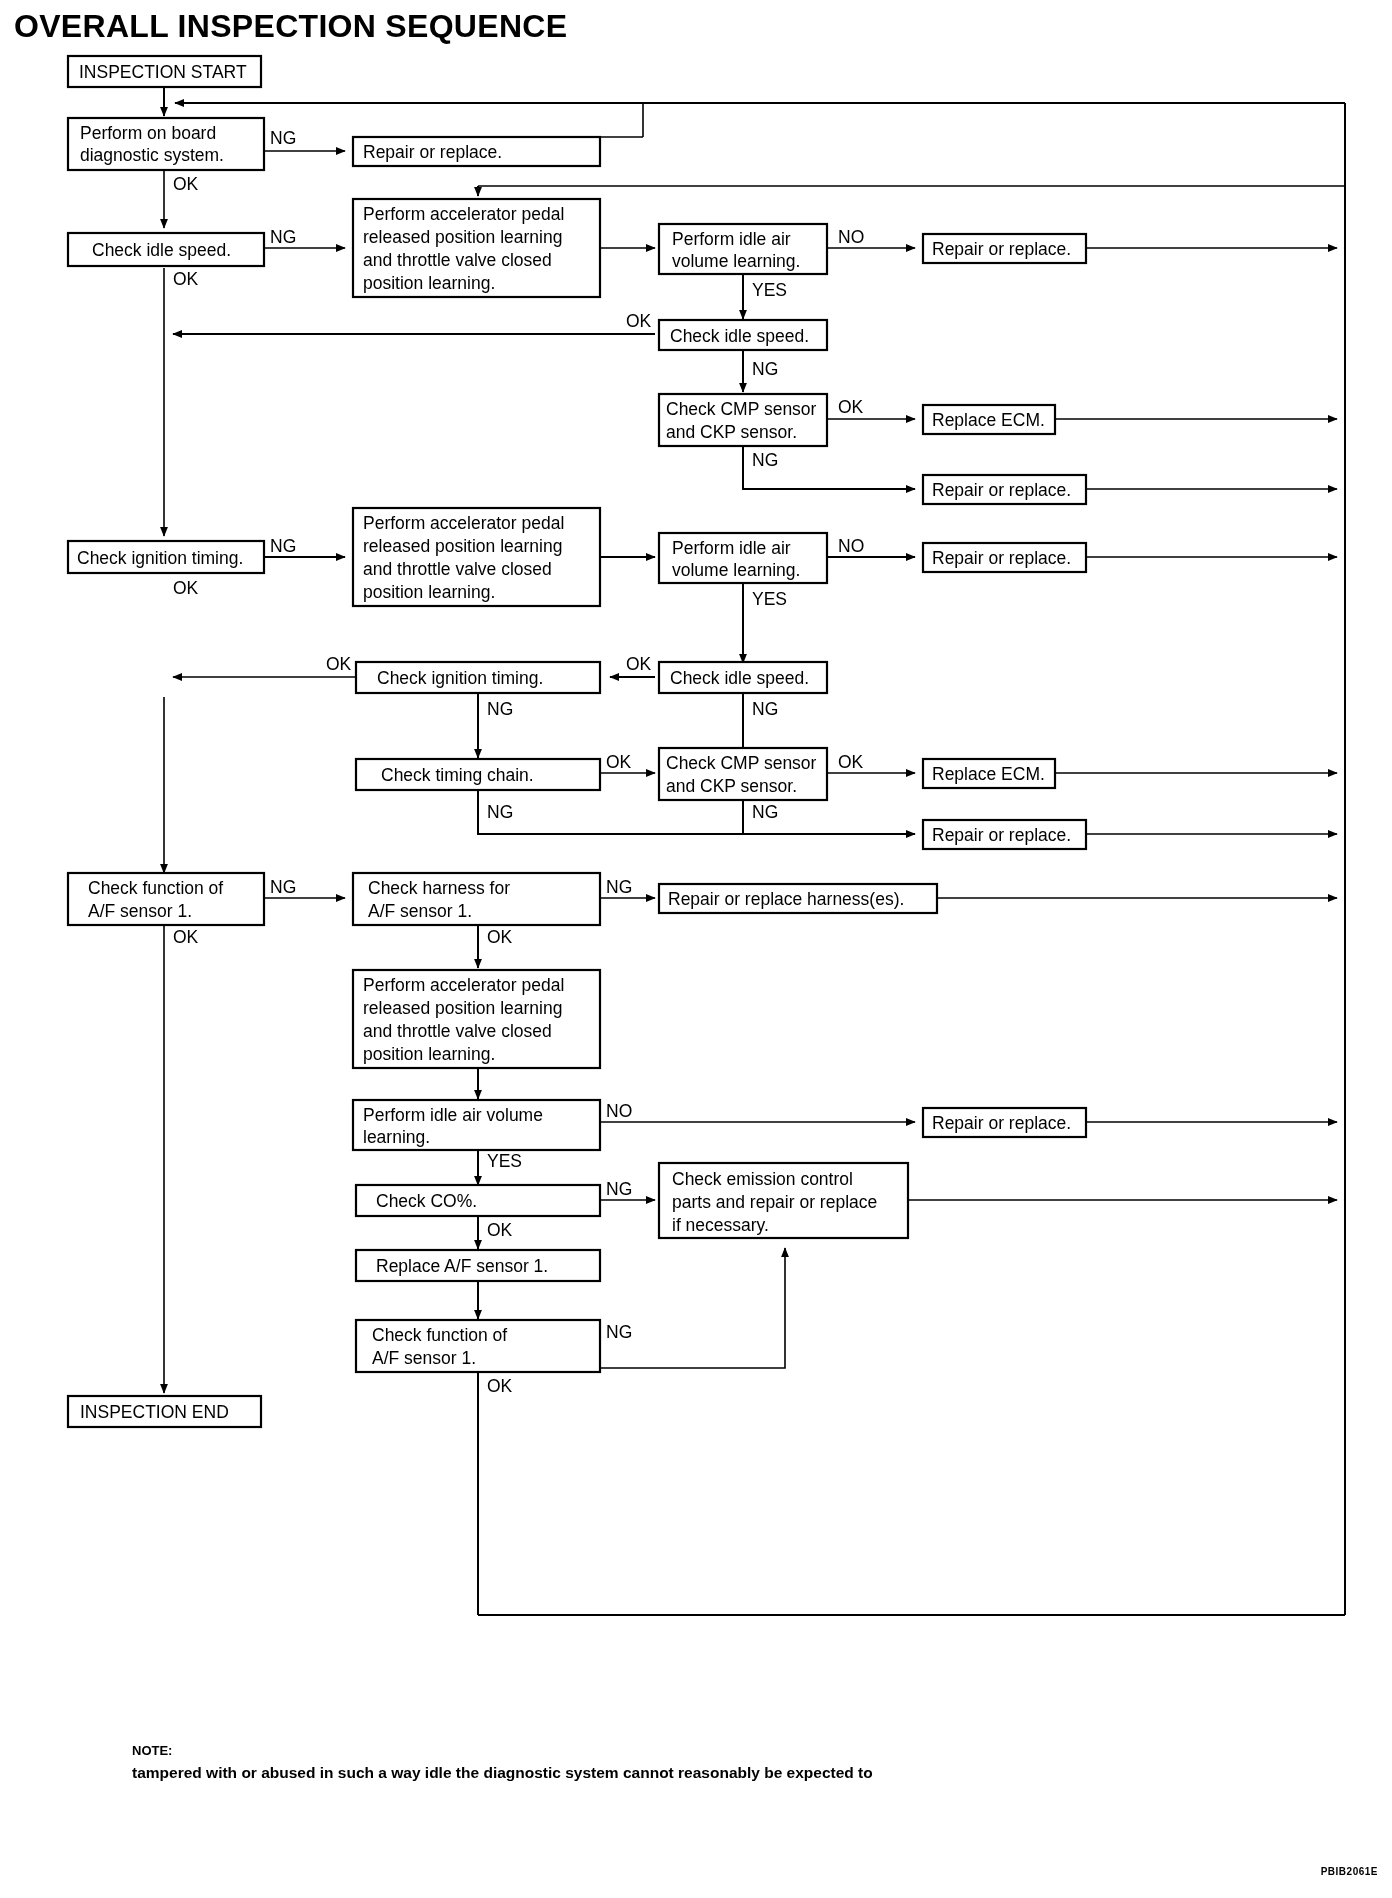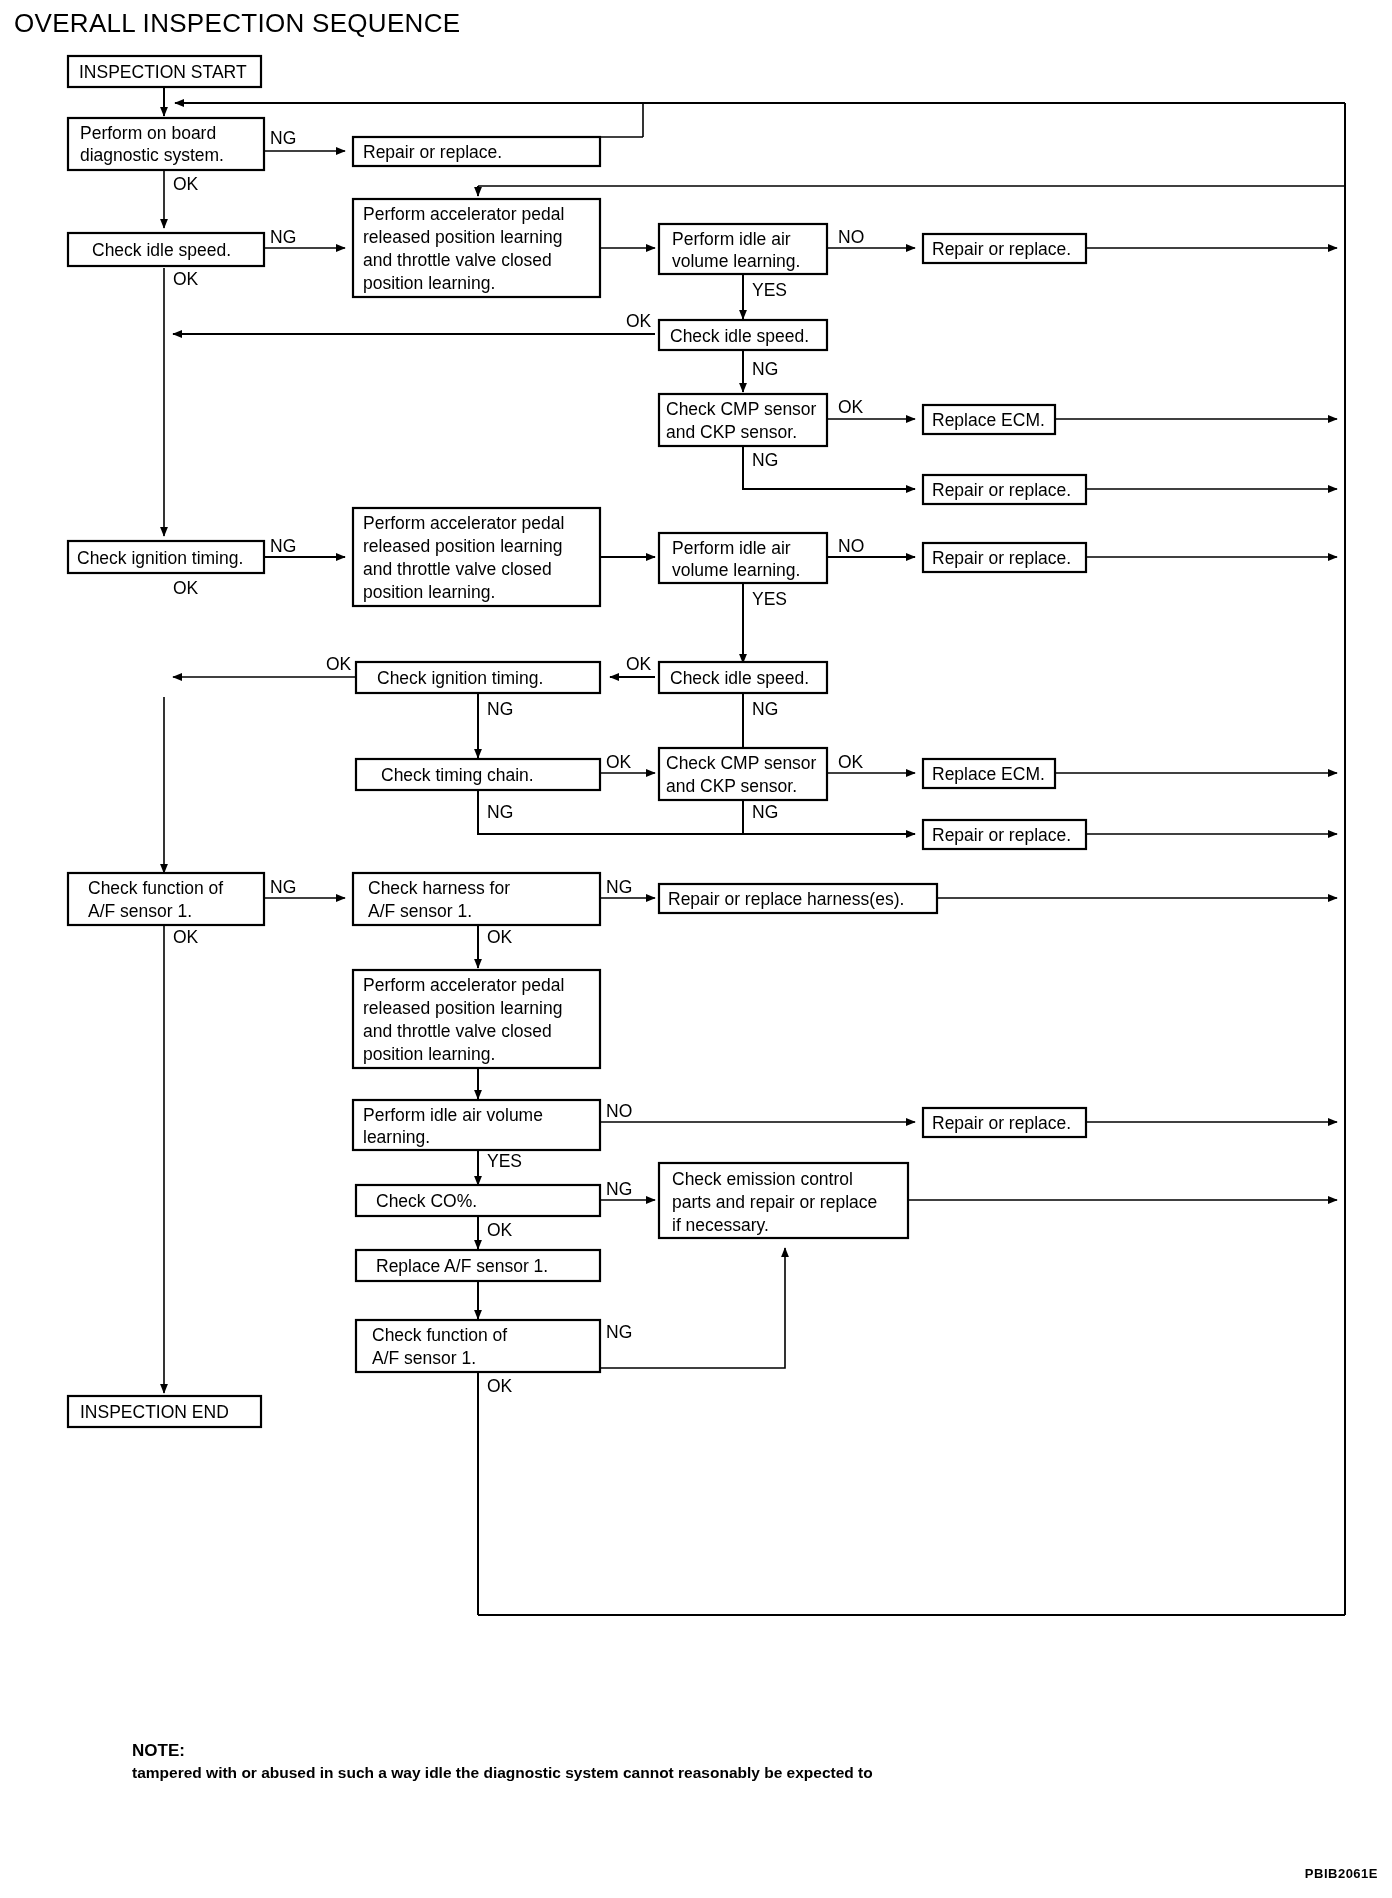--- a/index.html
+++ b/index.html
@@ -1,29 +1,29 @@
 <!DOCTYPE html>
 <html><head>
 <meta charset="utf-8">
 <style>
   html,body{margin:0;padding:0;background:#ffffff;}
   body{width:1392px;height:1898px;position:relative;
        font-family:"Liberation Sans","DejaVu Sans",sans-serif;color:#000;}
-  #page-title{position:absolute;left:14px;top:8px;font-size:26px;font-weight:normal;
+  #page-title{position:absolute;left:14px;top:8px;font-size:32px;font-weight:bold;
               letter-spacing:0.3px;white-space:nowrap;}
   #flow-svg{position:absolute;left:0;top:0;width:1392px;height:1898px;}
   .node-rect{fill:#ffffff;stroke:#000000;stroke-width:2.2;}
   .node-text{font-family:"Liberation Sans","DejaVu Sans",sans-serif;font-size:17.5px;fill:#000;}
   .edge-label{font-family:"Liberation Sans","DejaVu Sans",sans-serif;font-size:17.5px;fill:#000;}
   .conn{stroke:#000000;stroke-width:2.0;fill:none;}
   .conn-thin{stroke:#000000;stroke-width:1.6;fill:none;}
   #note-block{position:absolute;left:132px;top:1740px;width:1030px;
               font-size:15.5px;font-weight:bold;line-height:21.5px;}
-  #note-title{font-size:17px;font-weight:bold;}
-  #footer-code{position:absolute;right:14px;top:1866px;font-size:13px;font-weight:bold;
+  #note-title{font-size:13px;font-weight:bold;}
+  #footer-code{position:absolute;right:14px;top:1866px;font-size:10px;font-weight:bold;
                letter-spacing:0.5px;}
 </style>
 </head>
 <body>
 
 <div id="page-title">OVERALL INSPECTION SEQUENCE</div>
 
 <svg id="flow-svg" viewBox="0 0 1392 1898" xmlns="http://www.w3.org/2000/svg">
   <defs>
     <marker id="ar" markerWidth="10" markerHeight="8" refX="9.2" refY="4" orient="auto" markerUnits="userSpaceOnUse">

